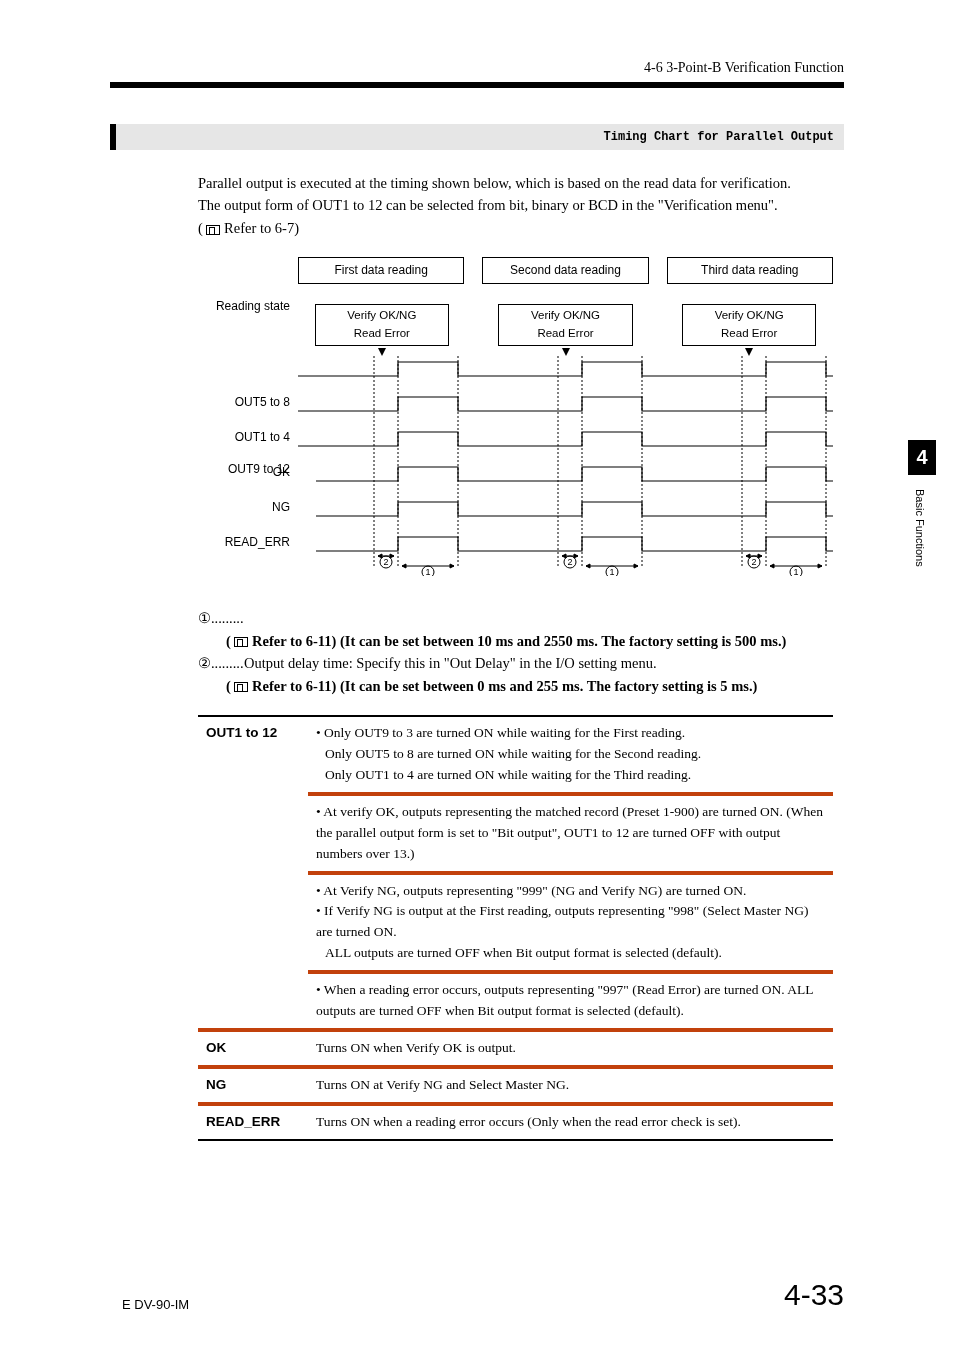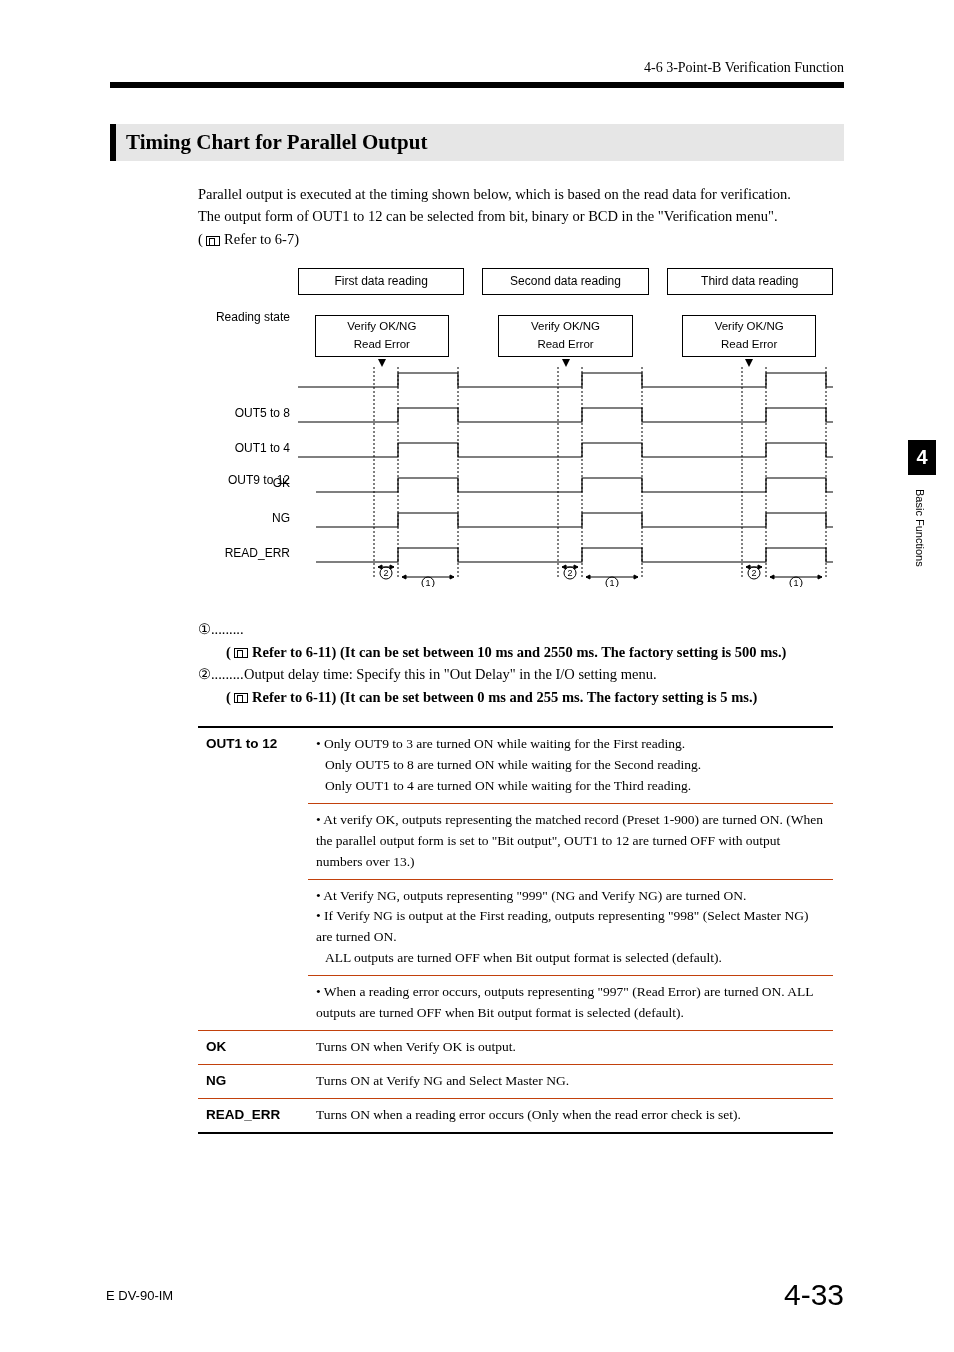--- a/index.html
+++ b/index.html
@@ -25,23 +25,24 @@
       background: #000;
       margin-bottom: 36px;
     }
     .section-title-wrap {
       background: #e6e6e6;
       border-left: 6px solid #000;
       padding: 6px 10px;
       margin-bottom: 22px;
     }
     .section-title {
-      font-family: Liberation Serif, serif;
-      font-size: 21px;
+      font-family: Liberation Mono, monospace;
+      font-size: 12px;
       font-weight: bold;
+      text-align: right;
     }
     .body-col {
       margin-left: 88px;
       font-size: 14.5px;
       line-height: 1.55;
     }
     .ref-icon {
       display: inline-block;
       width: 14px; height: 10px;
       border: 1px solid #000;
@@ -118,21 +119,21 @@
     .note-list .tag { width: 46px; }
     .note-list .sub { margin-left: 28px; font-weight: bold; }
     
     table.sig {
       width: 635px;
       border-collapse: collapse;
       margin-top: 18px;
       font-size: 13.5px;
     }
     table.sig td {
-      border-bottom: 1px solid #c2410c;
+      border-bottom: 4px solid #c2410c;
       padding: 6px 8px;
       vertical-align: top;
     }
     table.sig tr:first-child td { border-top: 2px solid #000; }
     table.sig tr:last-child td { border-bottom: 2px solid #000; }
     table.sig td.key {
       width: 110px;
       font-family: Arial, Helvetica, sans-serif;
       font-weight: bold;
     }
@@ -157,25 +158,25 @@
       font-family: Arial, Helvetica, sans-serif;
       font-size: 11px;
       writing-mode: vertical-rl;
       text-orientation: mixed;
       margin-left: 6px;
     }
     
     .footer {
       position: absolute;
       bottom: 40px;
-      left: 106px;
+      left: 122px;
       right: 110px;
       display: flex;
       justify-content: space-between;
-      align-items: center;
+      align-items: flex-end;
       font-family: Arial, Helvetica, sans-serif;
       margin-top: 39px;
     }
     .footer-left { font-size: 13px; }
     .footer-right { font-size: 30px; }
   </style>
 </head>
 <body>
 
 <div class="page">

